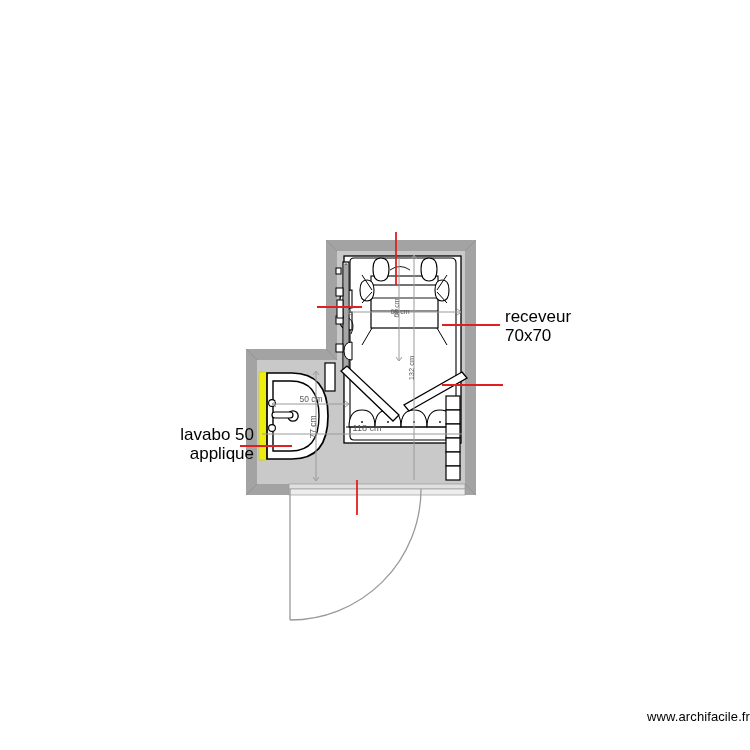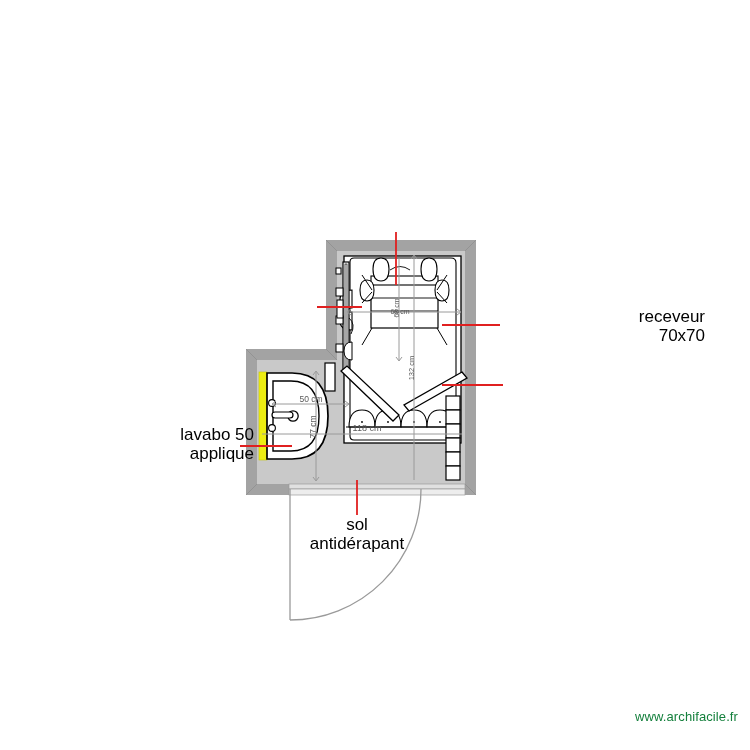--- a/index.html
+++ b/index.html
@@ -28,29 +28,29 @@
   }
   .callout-text {
     position: absolute;
     font-family: "Liberation Sans", sans-serif;
     font-size: 17px;
     color: #000000;
     line-height: 1.13;
     white-space: pre;
   }
   .callout-text.ta-right { text-align: right; }
-  .callout-text.ta-left  { text-align: right; }
+  .callout-text.ta-left  { text-align: left; }
   .callout-text.ta-center{ text-align: center; }
   #footer {
     position: absolute;
-    right: 12px;
+    right: 0;
     bottom: 26px;
     font-family: "Liberation Sans", sans-serif;
     font-size: 13px;
-    color: #15803d;
+    color: #000000;
     letter-spacing: 0.1px;
   }
   .dimtext {
     font-family: "Liberation Sans", sans-serif;
     fill: #5a5a5a;
   }
 </style>
 </head>
 <body>
 
@@ -229,18 +229,16 @@
 
 
 
   <div class="callout-text ta-left" style="left:505px; top:307px; width:200px;">receveur
 70x70</div>
 
 
   <div class="callout-text ta-right" style="left:64px; top:425px; width:190px;">lavabo 50
 applique</div>
 
-  <div class="callout-text ta-center" style="left:257px; top:515px; width:200px;">sol
-antidérapant</div>
 
   <div id="footer">www.archifacile.fr</div>
 
 </div>
 
 </body></html>

